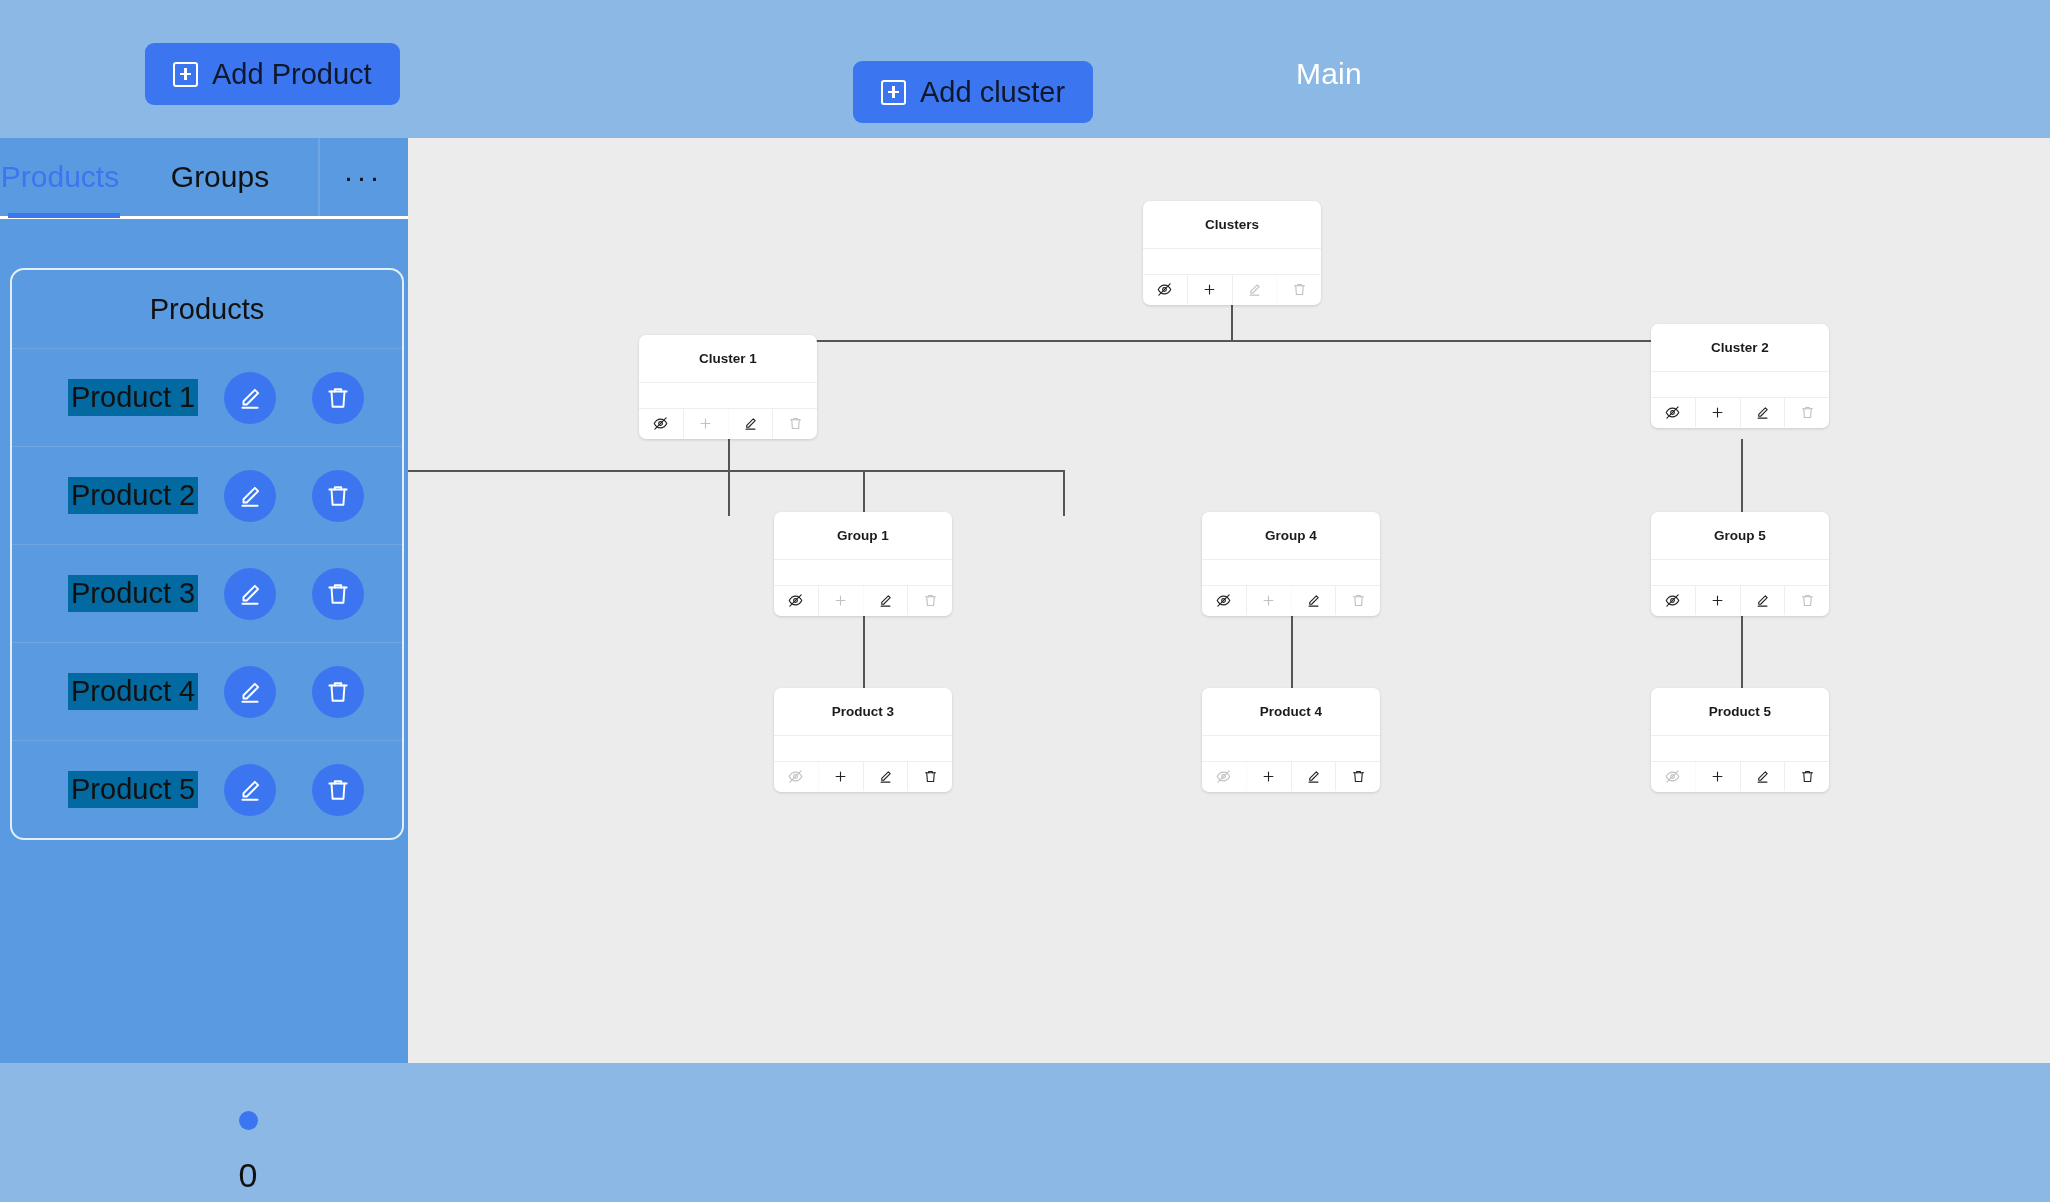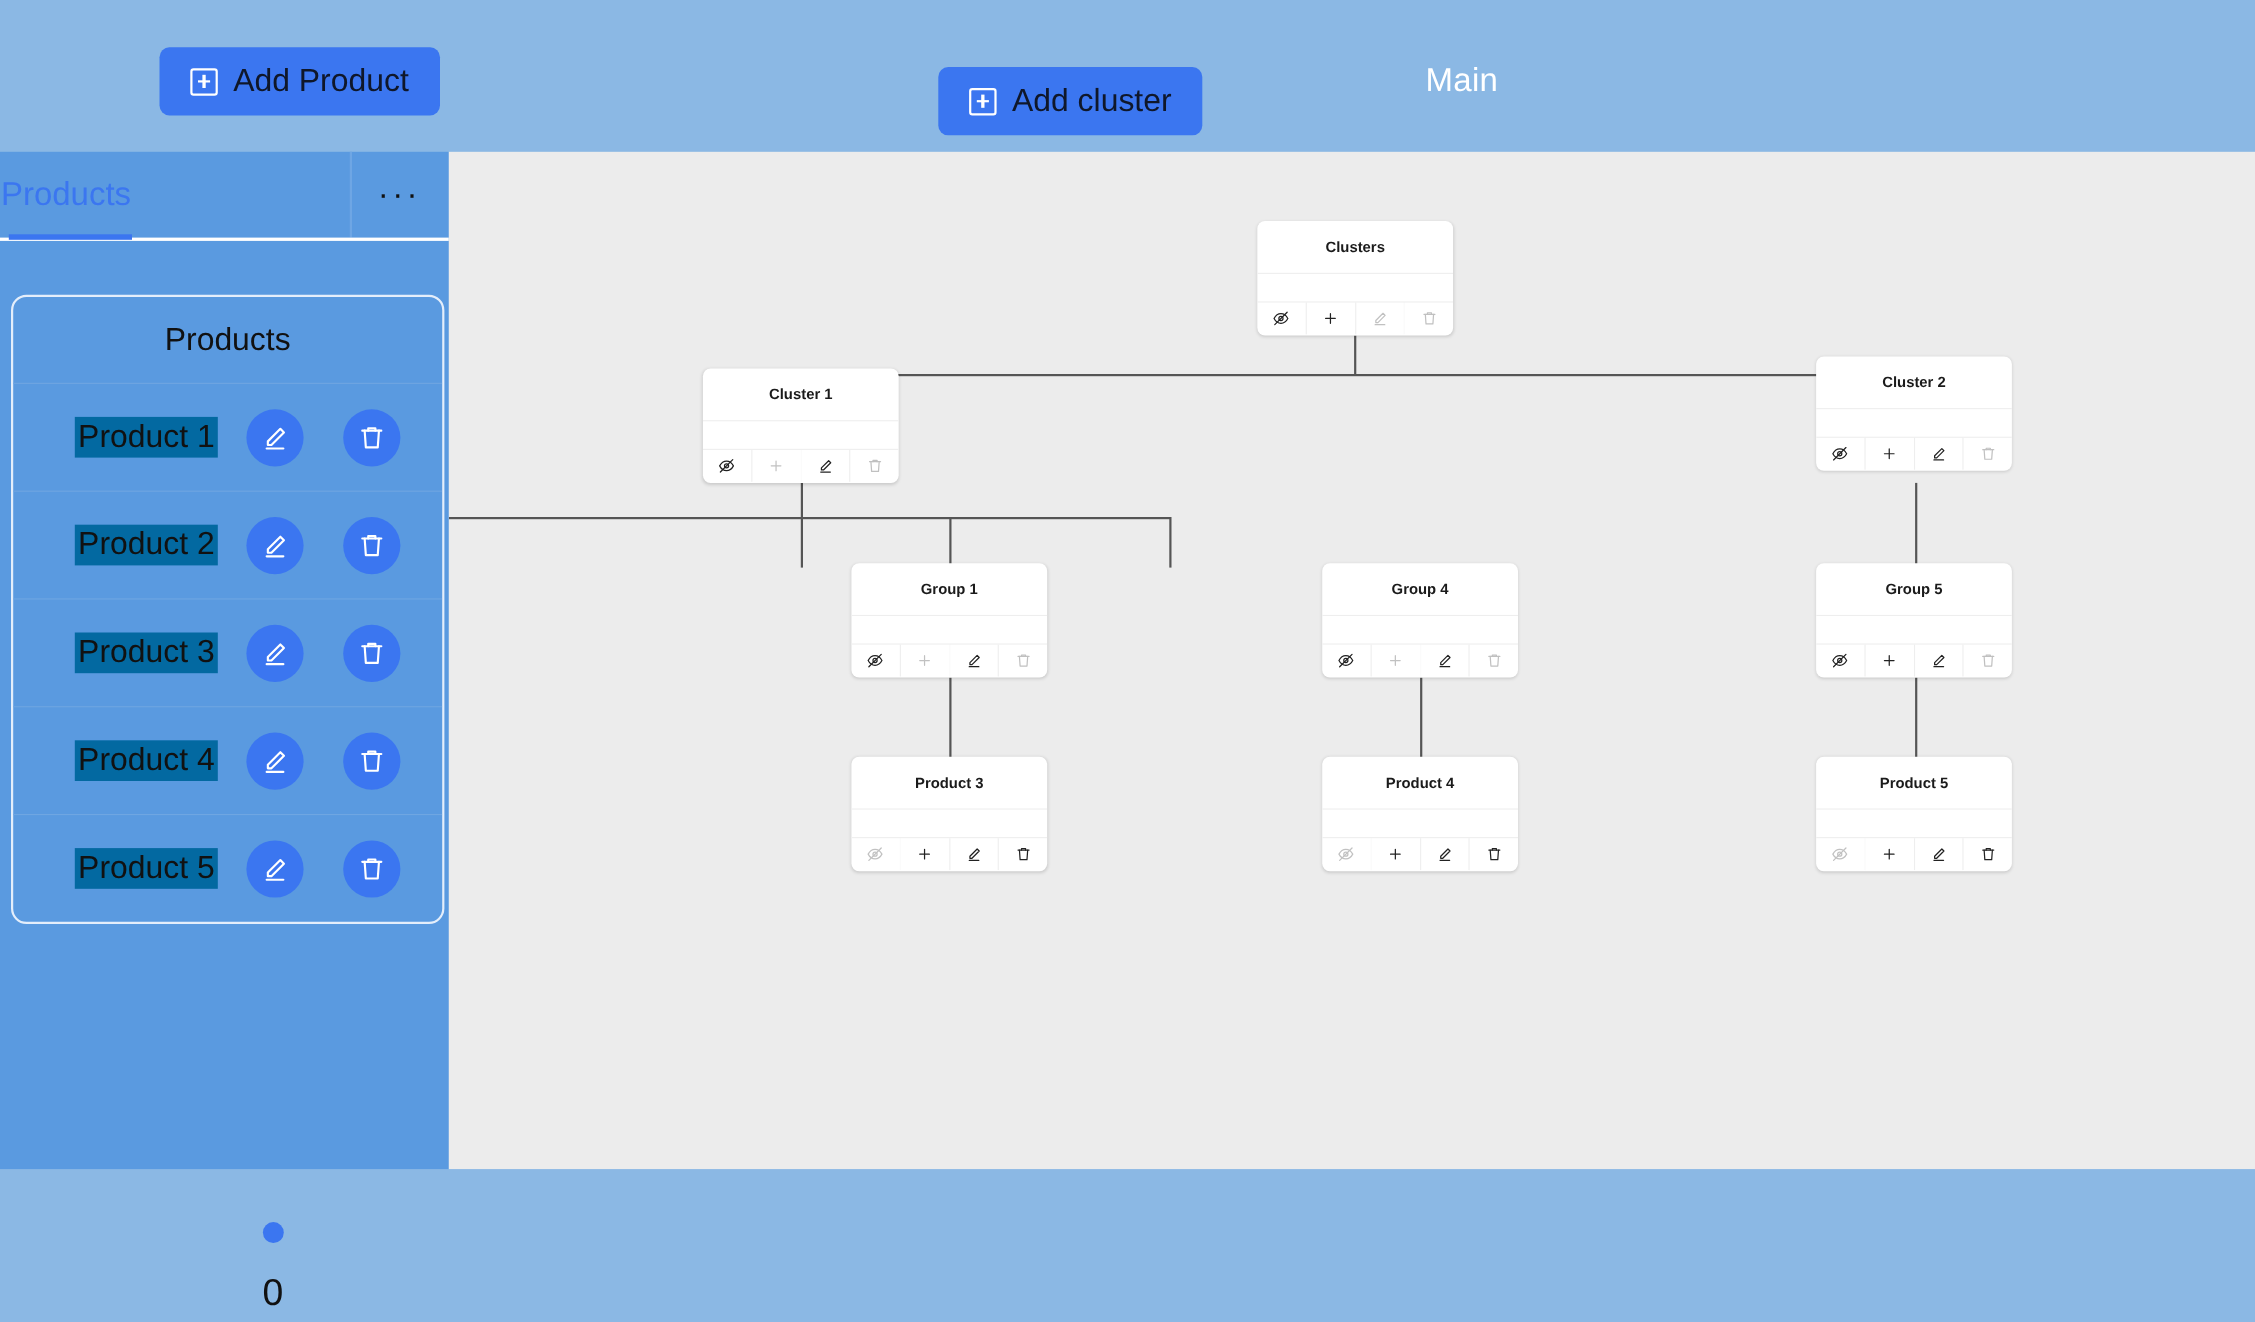--- a/index.html
+++ b/index.html
@@ -260,20 +260,21 @@
     <button class="tb-btn b3">
       <span class="sq-plus"></span>
       <span>Add cluster</span>
     </button>
     <span class="tb-main">Main</span>
   </div>
 
   <div class="sidebar">
     <div class="tabs">
       <div class="tab t-products">Products</div>
+      <div class="tab t-groups">Groups</div>
       <div class="tab-divider"></div>
       <div class="tab t-more">···</div>
       <div class="tab-rule"></div>
       <div class="tab-underline"></div>
     </div>
 
     <div class="list-panel">
       <div class="list-title">Products</div>
 
       <div class="list-row">

